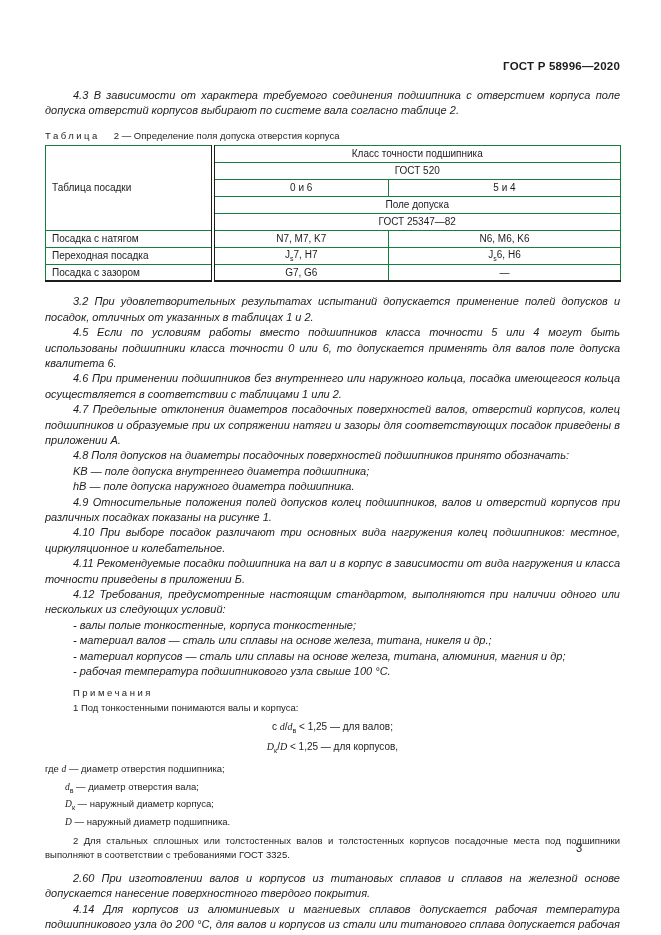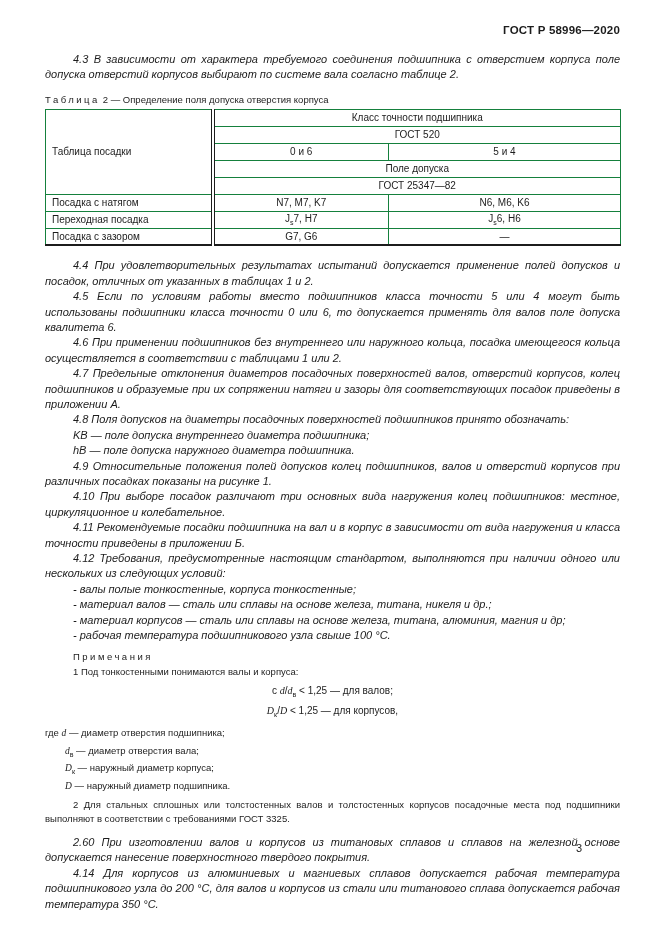--- a/index.html
+++ b/index.html
@@ -6,21 +6,21 @@
   html, body { background: #ffffff; }
   body {
     width: 661px; height: 935px;
     font-family: "Liberation Sans", sans-serif;
     color: #1c1c1c;
     position: relative;
     overflow: hidden;
   }
   .page {
     width: 661px; height: 829px;
-    padding: 24px 41px 0 45px;
+    padding: 60px 41px 0 45px;
     position: relative;
   }
   .doc-code {
     text-align: right;
     font-weight: bold;
     font-size: 11.5px;
     letter-spacing: 0.2px;
   }
   .t {
     font-size: 11px;
@@ -29,21 +29,21 @@
     text-indent: 28px;
     font-style: italic;
   }
   .first-para { margin-top: 16px; }
   .caption {
     margin-top: 11px;
     font-size: 9.5px;
     text-align: left;
   }
   .caption .sp { letter-spacing: 2.5px; }
-  .caption .rest { margin-left: 3px; }
+  .caption .rest { margin-left: 14px; }
   table.gost {
     margin-top: 4px;
     width: 575px;
     border-collapse: collapse;
     border: 1px solid #1c1c1c;
     border-bottom: 2px solid #1c1c1c;
     table-layout: fixed;
   }
   table.gost td {
     border: 1px solid #15803d;
@@ -130,21 +130,21 @@
         <td><span>J</span><sub>s</sub><span>6, Н6</span></td>
       </tr>
       <tr>
         <td class="lbl">Посадка с зазором</td>
         <td class="dl">G7, G6</td>
         <td>—</td>
       </tr>
     </tbody>
   </table>
 
-  <p class="t after-table">4.4 При удовлетворительных результатах испытаний допускается применение полей допусков и посадок, отличных от указанных в таблицах 1 и 2.</p>
+  <p class="t after-table">3.2 При удовлетворительных результатах испытаний допускается применение полей допусков и посадок, отличных от указанных в таблицах 1 и 2.</p>
   <p class="t">4.5 Если по условиям работы вместо подшипников класса точности 5 или 4 могут быть использованы подшипники класса точности 0 или 6, то допускается применять для валов поле допуска квалитета 6.</p>
   <p class="t">4.6 При применении подшипников без внутреннего или наружного кольца, посадка имеющегося кольца осуществляется в соответствии с таблицами 1 или 2.</p>
   <p class="t">4.7 Предельные отклонения диаметров посадочных поверхностей валов, отверстий корпусов, колец подшипников и образуемые при их сопряжении натяги и зазоры для соответствующих посадок приведены в приложении А.</p>
   <p class="t">4.8 Поля допусков на диаметры посадочных поверхностей подшипников принято обозначать:</p>
   <p class="t">KB — поле допуска внутреннего диаметра подшипника;</p>
   <p class="t">hB — поле допуска наружного диаметра подшипника.</p>
   <p class="t">4.9 Относительные положения полей допусков колец подшипников, валов и отверстий корпусов при различных посадках показаны на рисунке 1.</p>
   <p class="t">4.10 При выборе посадок различают три основных вида нагружения колец подшипников: местное, циркуляционное и колебательное.</p>
   <p class="t">4.11 Рекомендуемые посадки подшипника на вал и в корпус в зависимости от вида нагружения и класса точности приведены в приложении Б.</p>
   <p class="t">4.12 Требования, предусмотренные настоящим стандартом, выполняются при наличии одного или нескольких из следующих условий:</p>

